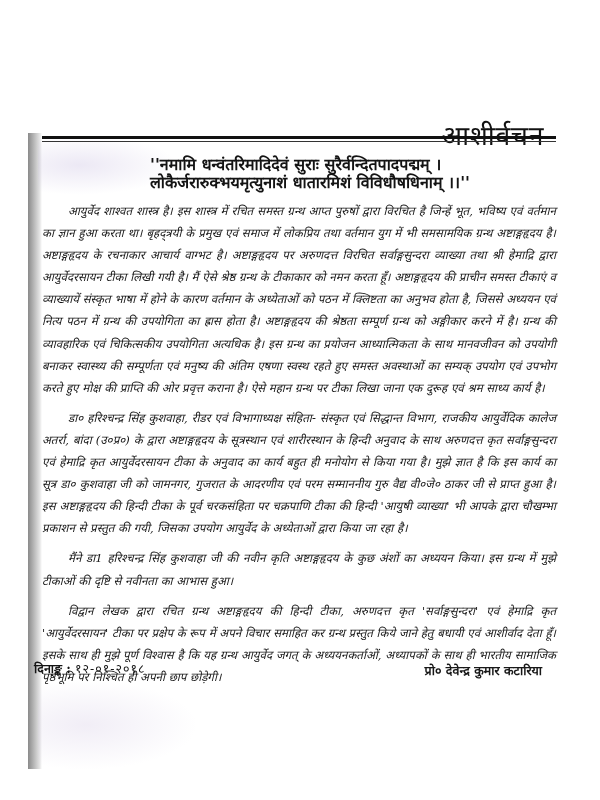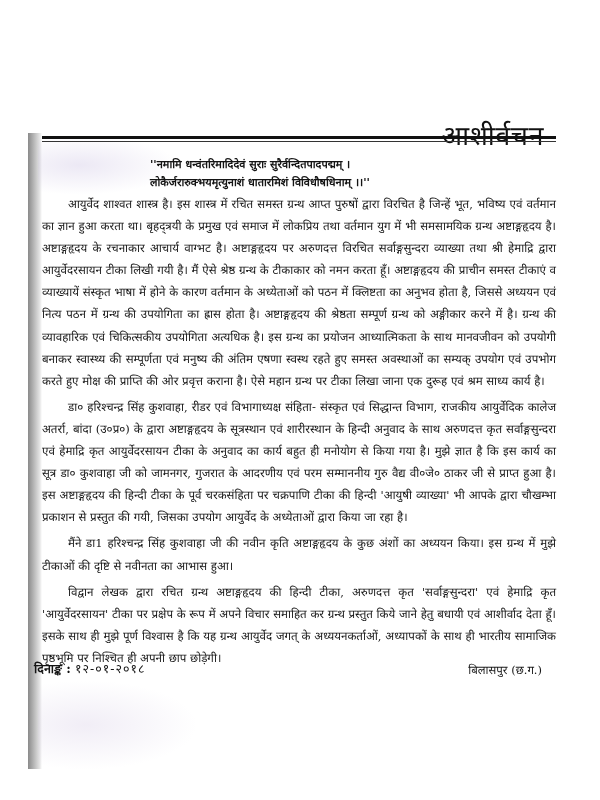--- a/index.html
+++ b/index.html
@@ -62,39 +62,40 @@
       left: 42px;
       top: 141px;
       width: 514px;
       height: 1px;
       background: #333;
     }
     .verse {
       position: absolute;
       left: 150px;
       top: 156px;
-      font-size: 11px;
+      font-size: 16px;
       font-weight: bold;
       line-height: 18px;
       color: #141414;
     }
     .verse div { white-space: nowrap; }
     .body-text {
       position: absolute;
       left: 42px;
       top: 192px;
       width: 514px;
       font-size: 11.6px;
       line-height: 22.1px;
       text-align: justify;
       color: #161616;
     }
     .body-text p {
-      margin: 1px 0 4px 0;
+      margin: 8px 0 4px 0;
       text-indent: 26px;
+      font-style: italic;
     }
     .signature-block {
       position: absolute;
       top: 660px;
       left: 34px;
       width: 514px;
       height: 110px;
     }
     .date-line {
       position: absolute;
@@ -145,15 +146,15 @@
   <p>डा० हरिश्चन्द्र सिंह कुशवाहा, रीडर एवं विभागाध्यक्ष संहिता- संस्कृत एवं सिद्धान्त विभाग, राजकीय आयुर्वेदिक कालेज अतर्रा, बांदा (उ०प्र०) के द्वारा अष्टाङ्गहृदय के सूत्रस्थान एवं शारीरस्थान के हिन्दी अनुवाद के साथ अरुणदत्त कृत सर्वाङ्गसुन्दरा एवं हेमाद्रि कृत आयुर्वेदरसायन टीका के अनुवाद का कार्य बहुत ही मनोयोग से किया गया है। मुझे ज्ञात है कि इस कार्य का सूत्र डा० कुशवाहा जी को जामनगर, गुजरात के आदरणीय एवं परम सम्माननीय गुरु वैद्य वी०जे० ठाकर जी से प्राप्त हुआ है। इस अष्टाङ्गहृदय की हिन्दी टीका के पूर्व चरकसंहिता पर चक्रपाणि टीका की हिन्दी 'आयुषी व्याख्या' भी आपके द्वारा चौखम्भा प्रकाशन से प्रस्तुत की गयी, जिसका उपयोग आयुर्वेद के अध्येताओं द्वारा किया जा रहा है।</p>
   <p>मैंने डा1 हरिश्चन्द्र सिंह कुशवाहा जी की नवीन कृति अष्टाङ्गहृदय के कुछ अंशों का अध्ययन किया। इस ग्रन्थ में मुझे टीकाओं की दृष्टि से नवीनता का आभास हुआ।</p>
   <p>विद्वान लेखक द्वारा रचित ग्रन्थ अष्टाङ्गहृदय की हिन्दी टीका, अरुणदत्त कृत 'सर्वाङ्गसुन्दरा' एवं हेमाद्रि कृत 'आयुर्वेदरसायन' टीका पर प्रक्षेप के रूप में अपने विचार समाहित कर ग्रन्थ प्रस्तुत किये जाने हेतु बधायी एवं आशीर्वाद देता हूँ। इसके साथ ही मुझे पूर्ण विश्वास है कि यह ग्रन्थ आयुर्वेद जगत् के अध्ययनकर्ताओं, अध्यापकों के साथ ही भारतीय सामाजिक पृष्ठभूमि पर निश्चित ही अपनी छाप छोड़ेगी।</p>
 </div>
 
 <div class="signature-block">
   <div class="date-line">
     <span>दिनाङ्क :</span><span class="date-value">१२-०१-२०१८</span>
   </div>
   <div class="signatory">
-    <div>बिलासपुर (छ.ग.)</div>
+    <div class="name">प्रो० देवेन्द्र कुमार कटारिया</div>
   </div>
 </div>
 
 </body></html>

